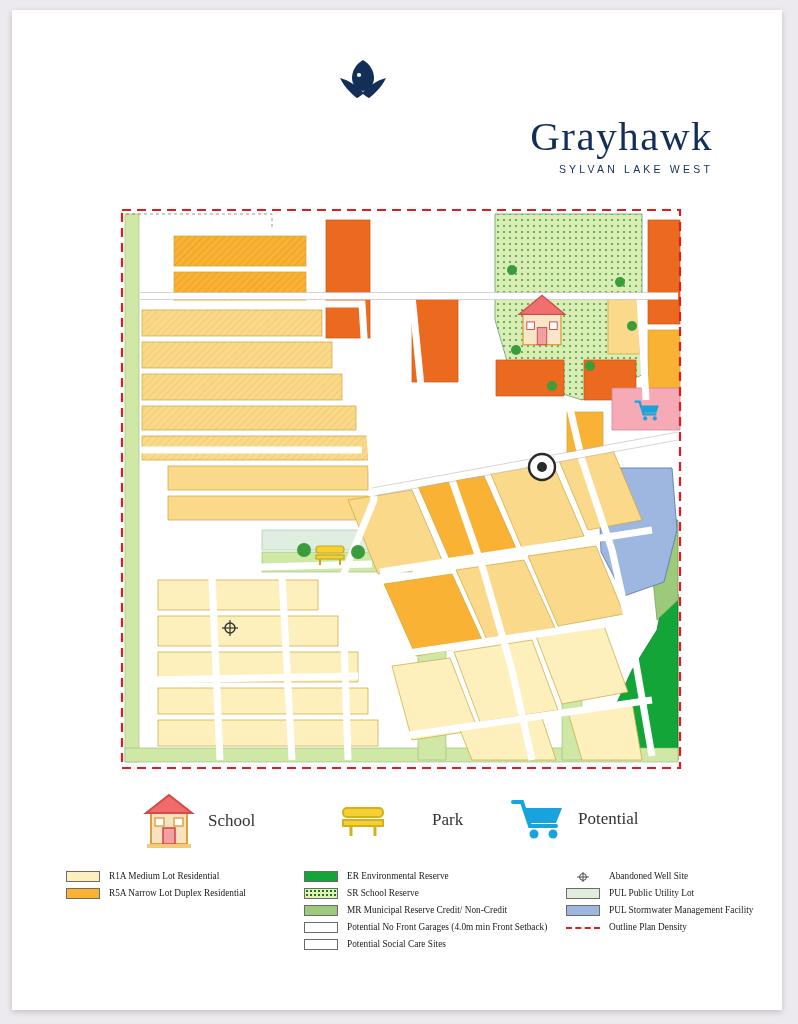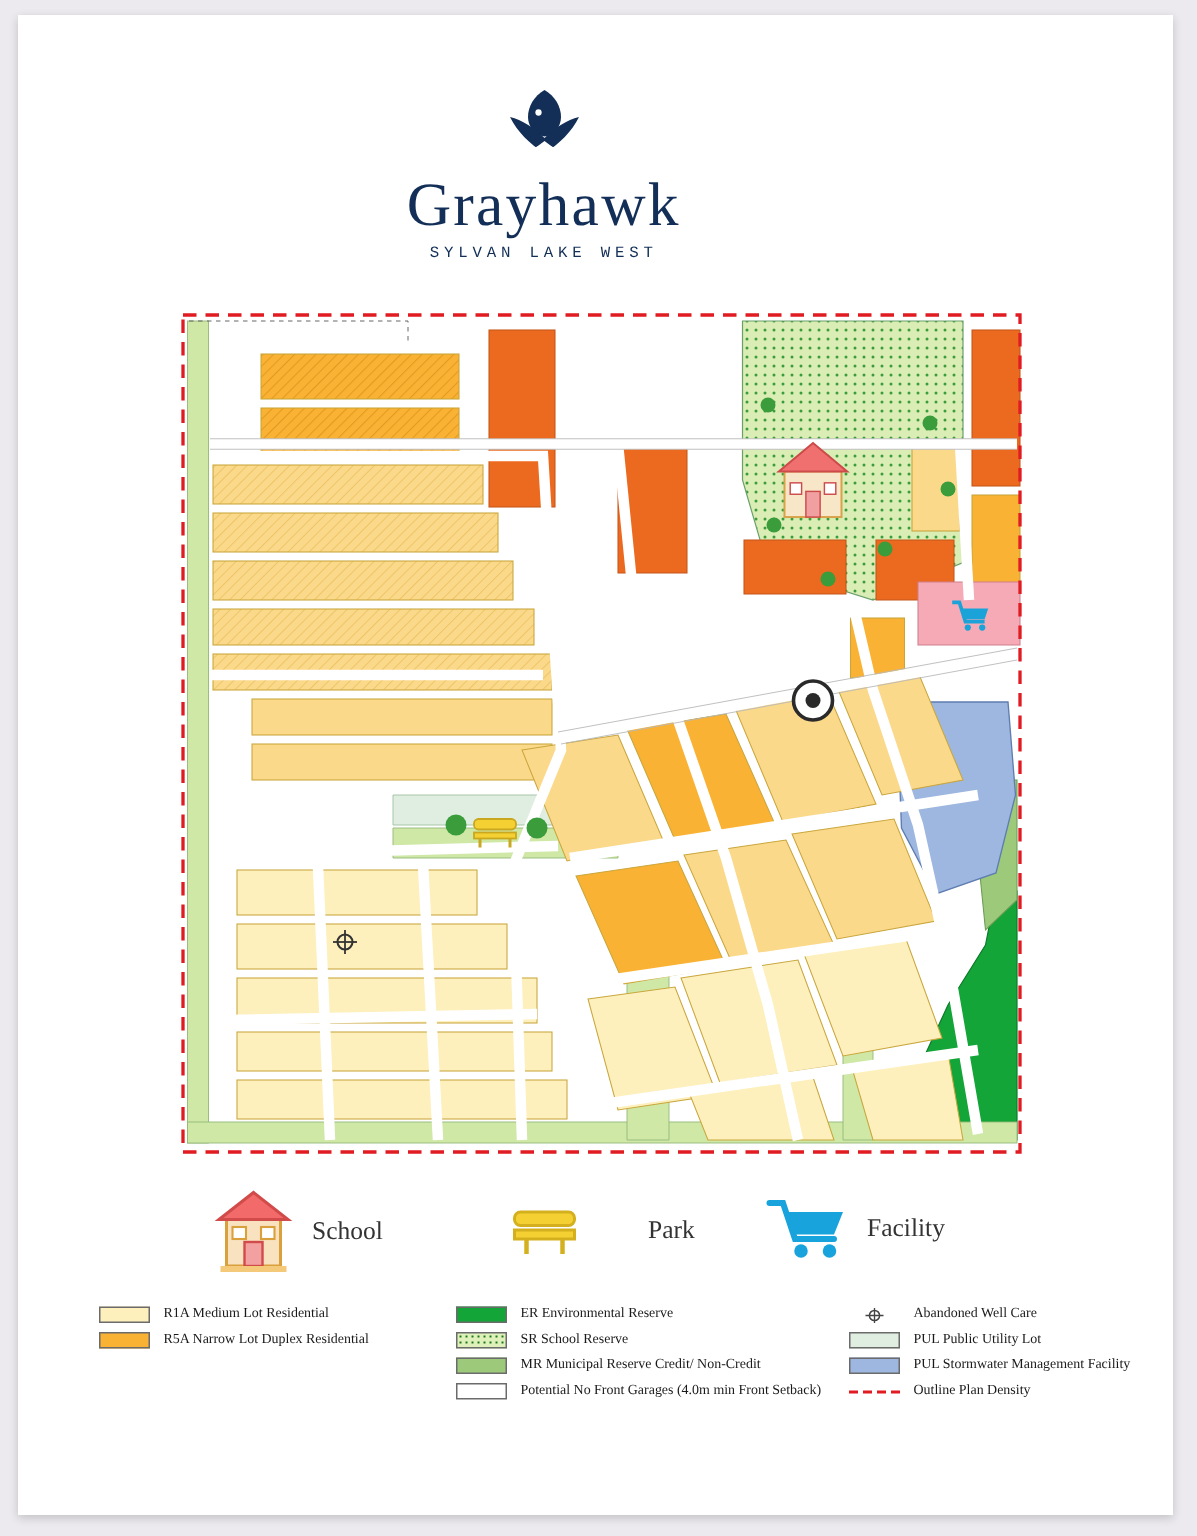--- a/index.html
+++ b/index.html
@@ -23,33 +23,33 @@
     height: 1000px;
     background: #ffffff;
     box-shadow: 0 2px 6px rgba(0,0,0,0.18);
   }
 
   
   #logo-block {
     position: absolute;
     left: 0; top: 48px;
     width: 701px;
-    text-align: center;
+    text-align: right;
   }
   #logo-mark { display: block; margin: 0 auto; }
   #logo-word {
     font-family: "Liberation Serif", serif;
     font-size: 41px;
     letter-spacing: 1.5px;
     color: #132f58;
     margin-top: 2px;
     line-height: 1;
   }
   #logo-sub {
-    font-family: Liberation Mono, monospace;
+    font-family: Liberation Sans, sans-serif;
     font-size: 10.5px;
     letter-spacing: 3.2px;
     color: #132f58;
     margin-top: 6px;
   }
 
   
   #map-wrap {
     position: absolute;
     left: 100px;
@@ -318,21 +318,21 @@
         <span class="icon-label">Park</span>
       </div>
 
       <div class="icon-item" style="left:368px;top:4px;">
         <svg width="56" height="46" viewBox="0 0 56 46">
           <path d="M3 6 L12 6 L20 30 L46 30" fill="none" stroke="#19a3dd" stroke-width="4" stroke-linecap="round"></path>
           <path d="M14 12 L52 12 L46 27 L19 27 Z" fill="#19a3dd"></path>
           <circle cx="24" cy="38" r="4.5" fill="#19a3dd"></circle>
           <circle cx="43" cy="38" r="4.5" fill="#19a3dd"></circle>
         </svg>
-        <span class="icon-label">Facility</span>
+        <span class="icon-label">Potential</span>
       </div>
     </div>
 
     <div id="legend">
 
       <div class="legend-col c1">
         <div class="legend-row">
           <span class="swatch" style="background:#fdf0bd"></span>
           <span class="legend-text">R1A Medium Lot Residential</span>
         </div>
@@ -351,33 +351,37 @@
           <span class="swatch sr" style="background-color:#dff0bb"></span>
           <span class="legend-text">SR School Reserve</span>
         </div>
         <div class="legend-row">
           <span class="swatch" style="background:#9dc97a"></span>
           <span class="legend-text">MR Municipal Reserve Credit/ Non-Credit</span>
         </div>
         <div class="legend-row">
           <span class="swatch" style="background:#ffffff"></span>
           <span class="legend-text">Potential No Front Garages (4.0m min Front Setback)</span>
+        </div>
+        <div class="legend-row">
+          <span class="swatch" style="background:#ffffff"></span>
+          <span class="legend-text">Potential Social Care Sites</span>
         </div>
       </div>
 
       <div class="legend-col c3">
         <div class="legend-row">
           <span class="swatch well">
             <svg width="34" height="12" viewBox="0 0 34 12">
               <circle cx="17" cy="6" r="3.4" fill="none" stroke="#444" stroke-width="1"></circle>
               <line x1="11" y1="6" x2="23" y2="6" stroke="#444" stroke-width="0.9"></line>
               <line x1="17" y1="1" x2="17" y2="11" stroke="#444" stroke-width="0.9"></line>
             </svg>
           </span>
-          <span class="legend-text">Abandoned Well Care</span>
+          <span class="legend-text">Abandoned Well Site</span>
         </div>
         <div class="legend-row">
           <span class="swatch" style="background:#dfeee0"></span>
           <span class="legend-text">PUL Public Utility Lot</span>
         </div>
         <div class="legend-row">
           <span class="swatch" style="background:#9db7e0"></span>
           <span class="legend-text">PUL Stormwater  Management Facility</span>
         </div>
         <div class="legend-row">

